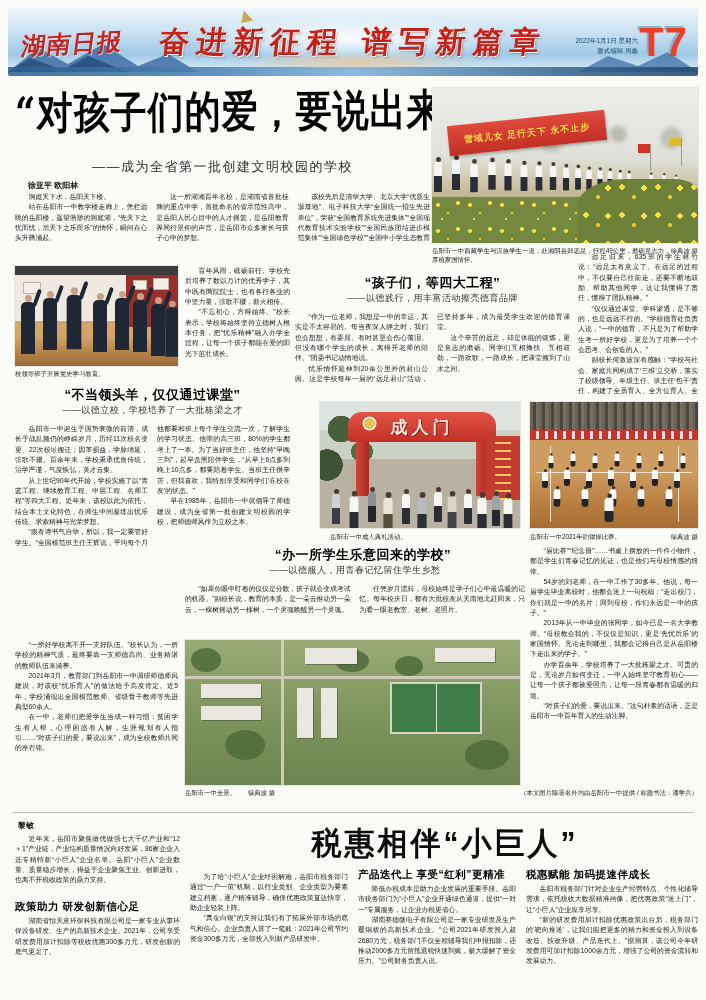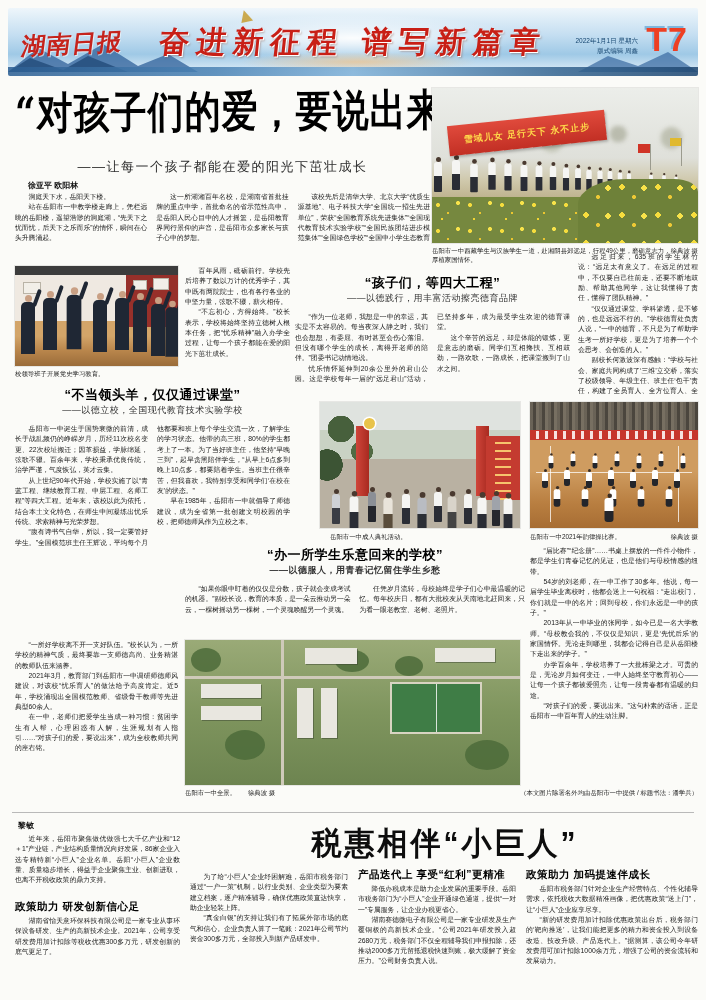--- a/index.html
+++ b/index.html
@@ -19,21 +19,21 @@
   #band { left:0; bottom:0; width:100%; height:9px;
     background:linear-gradient(90deg,#2c5e92 0%,#4a82b4 30%,#7fb1d8 50%,#35648f 80%,#1d456f 100%); opacity:.85; }
   #paper-name { left:14px; top:20px; font-family:"DejaVu Serif",serif; font-size:24px; font-weight:bold;
     color:#c5231c; transform:skewX(-10deg) rotate(-3deg); letter-spacing:1px; text-shadow:1px 1px 0 rgba(255,255,255,.6); }
   #banner-slogan { left:0; top:14px; width:100%; text-align:center; font-family:"DejaVu Serif",serif;
     font-size:30px; font-weight:900; color:#c81f16; letter-spacing:7px; transform:skewX(-6deg);
     text-shadow:1px 1px 0 #fff,2px 2px 2px rgba(120,60,40,.35); }
   #sail { left:232px; top:2px; width:0; height:0; border-left:5px solid transparent; border-right:7px solid transparent;
     border-bottom:12px solid #c8a23c; transform:rotate(-12deg); opacity:.9; }
   #mast-dates { right:60px; top:28px; text-align:right; font-size:6.5px; line-height:1.6; color:#15456f; }
-  #page-no { right:10px; top:12px; font-size:34px; font-weight:900; color:#ee3f23;
+  #page-no { right:10px; top:12px; font-size:40px; font-weight:900; color:#ee3f23;
     text-shadow:-2px -2px 0 #7fb6dc; letter-spacing:1px; }
 
   
   .tblock { position:absolute; overflow:hidden; text-align:justify; font-size:6.8px; line-height:1.52; color:#191919; }
   .tblock p { margin:0; text-indent:2em; }
   .cols2 { column-count:2; column-gap:9px; }
   .cols3 { column-count:3; column-gap:9px; }
   .caption { position:absolute; font-size:6.4px; line-height:1.45; color:#222; text-align:justify; }
   .caption .credit { float:right; white-space:nowrap; }
   .byline { position:absolute; font-size:8px; font-weight:bold; color:#111; }
@@ -156,21 +156,21 @@
   <div id="sail" class="abs"></div>
   <div id="banner-slogan" class="abs">奋进新征程  谱写新篇章</div>
   <div id="mast-dates" class="abs">
     <div>2022年1月1日 星期六</div>
     <div>版式编辑 周鑫</div>
   </div>
   <div id="page-no" class="abs">T7</div>
 </div>
 
 <div id="lead-headline" class="abs">“对孩子们的爱，要说出来”</div>
-<div id="lead-subhead" class="abs">——让每一个孩子都能在爱的阳光下茁壮成长</div>
+<div id="lead-subhead" class="abs">——成为全省第一批创建文明校园的学校</div>
 <div class="byline" style="left:28px;top:180px;">徐亚平 欧阳林</div>
 
 <div class="tblock cols3" style="left:15px;top:192px;width:415px;height:70px;">
   <p>洞庭天下水，岳阳天下楼。</p>
   <p>站在岳阳市一中教学楼走廊上，凭栏远眺的岳阳楼，遥望浩渺的洞庭湖，“先天下之忧而忧，后天下之乐而乐”的情怀，瞬间在心头升腾涌起。</p>
   <p>这一所湖湘百年名校，是湖南省首批挂牌的重点中学，首批命名的省示范性高中，是岳阳人民心目中的人才摇篮，是岳阳教育界同行景仰的声音，是岳阳市众多家长与孩子心中的梦想。</p>
   <p>该校先后是清华大学、北京大学“优质生源基地”、电子科技大学“全国统一招生先进单位”，荣获“全国教育系统先进集体”“全国现代教育技术实验学校”“全国民族团结进步模范集体”“全国绿色学校”“全国中小学生态教育示范学校”“全国文明校园先进学校”等200多项国家级、省级荣誉。</p>
 
 </div>
 
@@ -228,21 +228,21 @@
 <div class="caption" style="left:15px;top:369px;width:163px;">
   <span>校领导班子开展党史学习教育。</span>
 </div>
 
 <div class="tblock" style="left:185px;top:266px;width:105px;height:112px;">
   <p>百年风雨，砥砺前行。学校先后培养了数以万计的优秀学子，其中既有两院院士，也有各行各业的中坚力量，弦歌不辍，薪火相传。</p>
   <p>“不忘初心，方得始终。”校长表示，学校将始终坚持立德树人根本任务，把“忧乐精神”融入办学全过程，让每一个孩子都能在爱的阳光下茁壮成长。</p>
 </div>
 
 <div class="sec-head" style="left:15px;top:386px;width:275px;">“不当领头羊，仅仅通过课堂”</div>
-<div class="sec-sub" style="left:15px;top:404px;width:275px;">——以德立校，全国现代教育技术实验学校</div>
+<div class="sec-sub" style="left:15px;top:404px;width:275px;">——以德立校，学校培养了一大批栋梁之才</div>
 <div class="tblock cols2" style="left:15px;top:424px;width:275px;height:212px;">
   <p>岳阳市一中诞生于国势衰微的前清，成长于战乱频仍的峥嵘岁月，历经11次校名变更、22次校址搬迁；因革损益，学脉绵延，弦歌不辍。百余年来，学校秉承优良传统，治学严谨，气度恢弘，英才云集。</p>
   <p>从上世纪90年代开始，学校实施了以“青蓝工程、继续教育工程、中层工程、名师工程”等四大工程。近年来，该校以此为依托，结合本土文化特色，在师生中间凝练出忧乐传统、求索精神与光荣梦想。</p>
   <p>“腹有诗书气自华，所以，我一定要管好学生。”全国模范班主任王辉说，平均每个月他都要和班上每个学生交流一次，了解学生的学习状态。他带的高三班，80%的学生都考上了一本。为了当好班主任，他坚持“早晚三到”，起早贪黑陪伴学生，“从早上6点多到晚上10点多，都要陪着学生。当班主任很辛苦，但我喜欢，我特别享受和同学们‘在校在友’的状态。”</p>
   <p>早在1985年，岳阳市一中就倡导了师德建设，成为全省第一批创建文明校园的学校，把师德师风作为立校之本。</p>
 </div>
 <div class="tblock" style="left:15px;top:640px;width:163px;height:168px;">
   <p>“一所好学校离不开一支好队伍。”校长认为，一所学校的精神气质，最终要靠一支师德高尚、业务精湛的教师队伍来涵养。</p>
   <p>2021年3月，教育部门到岳阳市一中调研师德师风建设，对该校“忧乐育人”的做法给予高度肯定。近5年，学校涌现出全国模范教师、省级骨干教师等先进典型60余人。</p>
   <p>在一中，老师们把爱学生当成一种习惯：贫困学生有人帮，心理困惑有人解，生涯规划有人指引……“对孩子们的爱，要说出来”，成为全校教师共同的座右铭。</p>
@@ -259,20 +259,23 @@
 <div class="tblock" style="left:578px;top:252px;width:120px;height:146px;">
   <p>远足归来，635班的学生林竹说：“远足太有意义了。在远足的过程中，不仅要自己往前走，还要不断地鼓励、帮助其他同学，这让我懂得了责任，懂得了团队精神。”</p>
   <p>“仅仅通过课堂、学科渗透，是不够的，也是远远不行的。”学校德育处负责人说，“一中的德育，不只是为了帮助学生考一所好学校，更是为了培养一个个会思考、会创造的人。”</p>
   <p>副校长何激波深有感触：“学校与社会、家庭共同构成了‘三维’立交桥，落实了校级领导、年级主任、班主任‘包干’责任，构建了全员育人、全方位育人、全程育人、全科育人的‘四全’模式。”</p>
 </div>
 
 <div id="ph-gate" class="photo">
   <div id="gate-trees" class="abs"></div>
   <div class="pillar" style="left:36px;top:24px;height:70px;"></div>
   <div class="pillar" style="left:156px;top:24px;height:70px;"></div>
+  <div id="gate-beam" class="abs">
+    <span>成人门</span>
+  </div>
   <div id="gate-emblem" class="abs"></div>
   <div id="gate-sidewall" class="abs"></div>
   <div id="gate-crowd" class="abs" style="left:0;top:0;width:100%;height:100%;">
       <div class="fig" style="left: 12px; top: 92px; transform: scale(1); background: linear-gradient(rgb(207, 210, 214) 0px, rgb(207, 210, 214) 46%, rgb(58, 61, 68) 46%, rgb(58, 61, 68) 100%);"></div>
       <div class="fig" style="left: 30px; top: 96px; transform: scale(1.1);"></div>
       <div class="fig" style="left: 48px; top: 90px; transform: scale(1); background: linear-gradient(rgb(139, 143, 150) 0px, rgb(139, 143, 150) 46%, rgb(36, 38, 44) 46%, rgb(36, 38, 44) 100%);"></div>
       <div class="fig" style="left: 64px; top: 98px; transform: scale(1.15); background: linear-gradient(rgb(233, 228, 218) 0px, rgb(233, 228, 218) 46%, rgb(90, 77, 60) 46%, rgb(90, 77, 60) 100%);"></div>
       <div class="fig" style="left: 82px; top: 92px; transform: scale(1);"></div>
       <div class="fig" style="left: 98px; top: 98px; transform: scale(1.15); background: linear-gradient(rgb(185, 188, 194) 0px, rgb(185, 188, 194) 46%, rgb(44, 47, 54) 46%, rgb(44, 47, 54) 100%);"></div>
       <div class="fig" style="left: 114px; top: 90px; transform: scale(1);"></div>
@@ -314,22 +317,22 @@
       <div class="gymfig" style="left: 108px; top: 88px; transform: scale(1.1);"></div>
       <div class="gymfig" style="left: 136px; top: 88px; transform: scale(1.1);"></div>
       <div class="gymfig" style="left: 76px; top: 100px; transform: scale(1.5);"></div>
     </div>
 </div>
 <div class="caption" style="left:530px;top:532px;width:168px;">
   <span class="credit">徐典波 摄</span>
   <span>岳阳市一中2021年韵律操比赛。</span>
 </div>
 
-<div class="sec-head" style="left:185px;top:546px;width:340px;">“办一所学生乐意回来的学校”</div>
-<div class="sec-sub" style="left:185px;top:564px;width:340px;font-weight:bold;">——以德服人，用青春记忆留住学生乡愁</div>
+<div class="sec-head" style="left:193px;top:546px;width:340px;">“办一所学生乐意回来的学校”</div>
+<div class="sec-sub" style="left:185px;top:564px;width:340px;">——以德服人，用青春记忆留住学生乡愁</div>
 <div class="tblock cols2" style="left:185px;top:584px;width:340px;height:52px;">
   <p>“如果你眼中盯着的仅仅是分数，孩子就会变成考试的机器。”副校长说，教育的本质，是一朵云推动另一朵云，一棵树摇动另一棵树，一个灵魂唤醒另一个灵魂。</p>
   <p>任凭岁月流转，母校始终是学子们心中最温暖的记忆。每年校庆日，都有大批校友从天南地北赶回来，只为看一眼老教室、老树、老照片。</p>
 </div>
 
 <div id="ph-aerial" class="photo">
   <div class="treeblob" style="left:6px;top:8px;width:30px;height:24px;"></div>
   <div class="treeblob" style="left:40px;top:90px;width:40px;height:30px;"></div>
   <div class="treeblob" style="left:150px;top:10px;width:34px;height:22px;"></div>
   <div class="treeblob" style="left:280px;top:100px;width:44px;height:30px;"></div>
@@ -375,17 +378,17 @@
   <p>为了给“小巨人”企业纾困解难，岳阳市税务部门通过“一户一策”机制，以行业类别、企业类型为要素建立档案，逐户精准辅导，确保优惠政策直达快享，助企业轻装上阵。</p>
   <p>“真金白银”的支持让我们有了拓展外部市场的底气和信心。企业负责人算了一笔账：2021年公司节约资金300多万元，全部投入到新产品研发中。</p>
 </div>
 
 <div class="tax-sub" style="left:358px;top:868px;width:160px;">产品迭代上 享受“红利”更精准</div>
 <div class="tblock" style="left:358px;top:884px;width:158px;height:110px;">
   <p>降低办税成本是助力企业发展的重要手段。岳阳市税务部门为“小巨人”企业开通绿色通道，提供“一对一”专属服务，让企业办税更省心。</p>
   <p>湖南赛德微电子有限公司是一家专业研发及生产覆铜板的高新技术企业。“公司2021年研发投入超2680万元，税务部门不仅全程辅导我们申报扣除，还推动2000多万元留抵退税快速到账，极大缓解了资金压力。”公司财务负责人说。</p>
 </div>
 
-<div class="tax-sub" style="left:526px;top:868px;width:172px;">政策助力 加码提速伴成长</div>
+<div class="tax-sub" style="left:526px;top:868px;width:172px;">税惠赋能 加码提速伴成长</div>
 <div class="tblock" style="left:526px;top:884px;width:172px;height:110px;">
   <p>岳阳市税务部门针对企业生产经营特点、个性化辅导需求，依托税收大数据精准画像，把优惠政策“送上门”，让“小巨人”企业应享尽享。</p>
   <p>“新的研发费用加计扣除优惠政策出台后，税务部门的‘靶向推送’，让我们能把更多的精力和资金投入到设备改造、技改升级、产品迭代上。”据测算，该公司今年研发费用可加计扣除1000余万元，增强了公司的资金流转和发展动力。</p>
 </div>
 
 </body></html>

